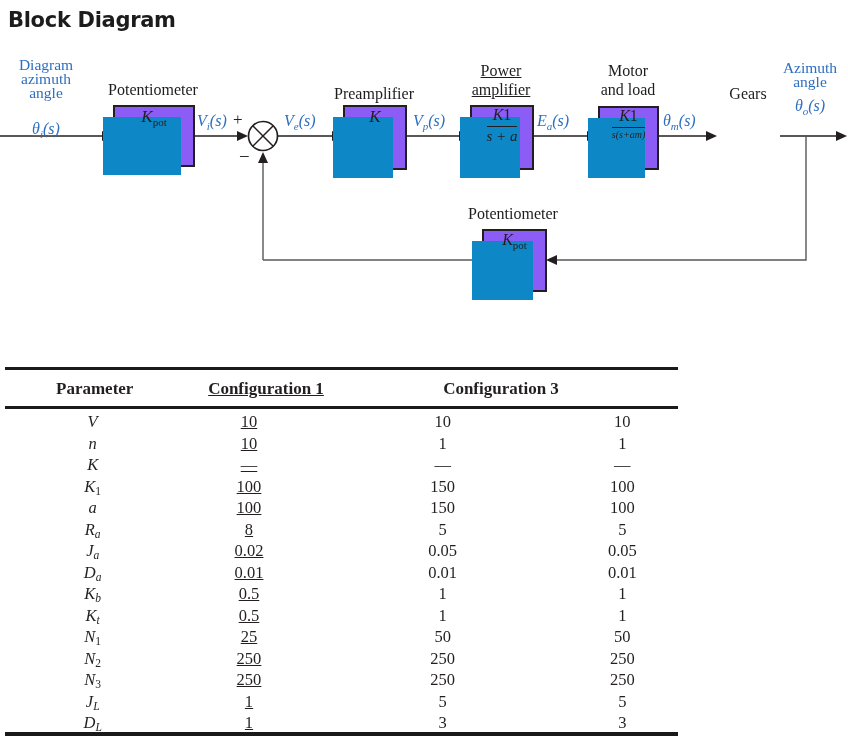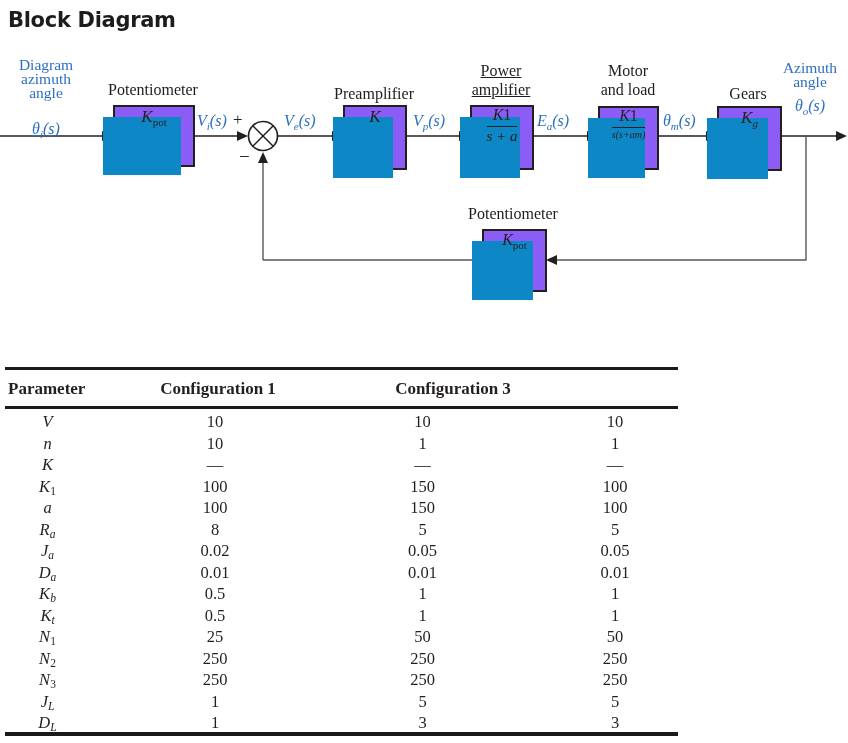--- a/index.html
+++ b/index.html
@@ -22,21 +22,21 @@
   .sym{font-size:17px;font-style:italic;}
   .frac{display:inline-block;text-align:center;font-style:italic;line-height:1.05;}
   .frac .num{display:block;border-bottom:1.4px solid #231f20;padding:0 5px 2px;font-size:16px;}
   .frac .den{display:block;padding-top:2px;font-size:15px;}
   .sign{position:absolute;font-size:17px;color:#231f20;z-index:3;font-style:normal;}
   .io-label{position:absolute;text-align:center;color:var(--sigblue);font-size:15.5px;line-height:14px;z-index:3;}
   
   .rule{position:absolute;background:#1a1a1a;width:673px;left:5px;}
   .trow{position:absolute;left:5px;width:720px;display:flex;}
   .trow span{display:inline-block;text-align:center;}
-  .c0{width:85px;}.c1{width:250px;}.c2{width:165px;}.c3{width:220px;}
+  .c0{width:85px;margin-left:48px;}.c1{width:250px;text-decoration:underline;}.c2{width:165px;}.c3{width:220px;}
   .th{font-weight:bold;font-size:17px;}
   .th.c0{text-align:left;padding-left:3px;}
   #tbody{position:absolute;left:5px;top:411px;width:720px;font-size:16.5px;}
   #tbody .trow{position:static;height:21.5px;line-height:21.5px;}
   .pcell i{font-style:italic;}
   .pcell .ps{font-size:11.5px;font-style:italic;vertical-align:-3px;}
   .pcell .ps.num{font-style:normal;}
 </style>
 </head>
 <body>
@@ -116,23 +116,20 @@
           <span class="num"><i>K</i><span class="sub rom">1</span></span>
           <span class="den">s + a</span>
         </span>
     </div>
     <div class="block" style="left:598px;top:106px;width:57px;height:60px;">
       <span class="frac">
           <span class="num"><i>K</i><span class="sub rom">1</span></span>
           <span class="den" style="font-size:10px;"><span>s(s+a</span><span class="sub">m</span><span>)</span></span>
         </span>
     </div>
-    <div class="block" style="left:717px;top:106px;width:61px;height:61px;">
-      <span class="sym"><i>K</i><span class="sub">g</span></span>
-    </div>
     <div class="block" style="left:482px;top:229px;width:61px;height:59px;">
       <span class="sym" style="font-size:16px;"><i>K</i><span class="sub rom">pot</span></span>
     </div>
 
     <div class="sig" style="left:197px;top:112px;"><span>V</span><span class="sub">i</span><span>(s)</span></div>
     <div class="sign" style="left:233px;top:110px;">+</div>
     <div class="sign" style="left:239px;top:146px;font-size:19px;">−</div>
     <div class="sig" style="left:284px;top:112px;"><span>V</span><span class="sub">e</span><span>(s)</span></div>
     <div class="sig" style="left:413px;top:112px;"><span>V</span><span class="sub">p</span><span>(s)</span></div>
     <div class="sig" style="left:537px;top:112px;text-align:center;"><span>E</span><span class="sub">a</span><span>(s)</span></div>

